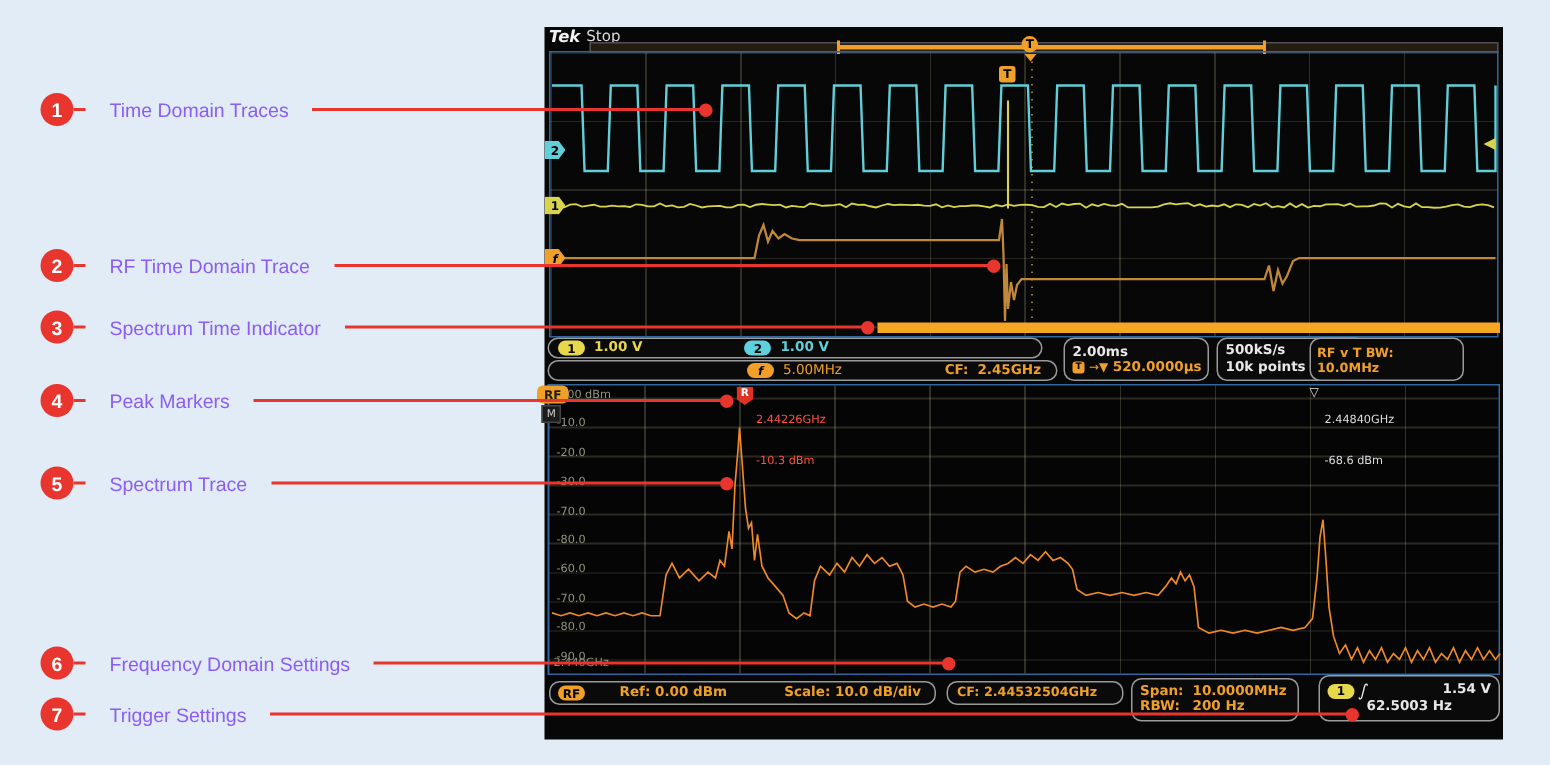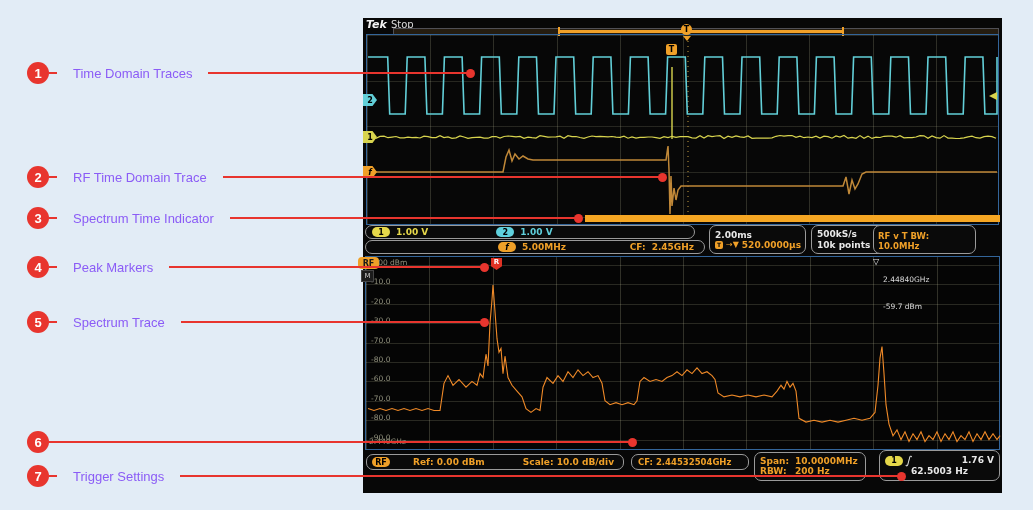--- a/index.html
+++ b/index.html
@@ -117,20 +117,21 @@
   <div class="callout" style="top:311px;width:462px">
     <span class="cnum">5</span>
     <span class="cdash"></span>
     <span class="clabel">Spectrum Trace</span>
     <span class="cline"></span>
     <span class="cdot"></span>
   </div>
   <div class="callout" style="top:431px;width:610px">
     <span class="cnum">6</span>
     <span class="cdash"></span>
+    <span class="clabel">Frequency Domain Settings</span>
     <span class="cline"></span>
     <span class="cdot"></span>
   </div>
   <div class="callout" style="top:465px;width:879px">
     <span class="cnum">7</span>
     <span class="cdash"></span>
     <span class="clabel">Trigger Settings</span>
     <span class="cline"></span>
     <span class="cdot"></span>
   </div>
@@ -171,21 +172,21 @@
     <div class="rbox" style="left:2px;top:207px;width:330px;height:14px;padding:0 6px;gap:6px;">
       <span class="pill pill-1">1</span>
       <span style="color:#e6d84a;font-weight:bold;">1.00 V</span>
       <span style="width:56px;"></span>
       <span class="pill pill-2">2</span>
       <span style="color:#5fd0dc;font-weight:bold;">1.00 V</span>
     </div>
     <div class="rbox" style="left:2px;top:222px;width:340px;height:14px;padding:0 6px;gap:6px;">
       <span style="width:120px;"></span>
       <span class="pill pill-f">f</span>
-      <span class="otext" style="font-weight:bold;">5.00MHz</span>
+      <span class="otext" style="font-weight:normal;">5.00MHz</span>
       <span style="flex:1;"></span>
       <span class="otext" style="font-weight:bold;margin-left:28px;">CF:</span>
       <span class="otext" style="font-weight:bold;margin-right:4px;">2.45GHz</span>
     </div>
 
     <div class="rbox two-line" style="left:346px;top:207px;width:97px;height:29px;">
       <span class="wtext" style="font-weight:bold;">2.00ms</span>
       <span class="row-line">
         <span class="tbox-icon">T</span>
         <span class="otext" style="font-size:8px;">→▼</span>
@@ -210,24 +211,28 @@
           <div class="db-tick" style="top: 98px;">-80.0</div>
           <div class="db-tick" style="top: 117.4px;">-60.0</div>
           <div class="db-tick" style="top: 136.8px;">-70.0</div>
           <div class="db-tick" style="top: 156.2px;">-80.0</div>
           <div class="db-tick" style="top: 175.6px;">-90.0</div>
         </div>
       <svg id="specsvg" viewBox="0 0 635 194">
         <path id="specpath" fill="none" stroke="#f08a28" stroke-width="1.1" d="M2,151.6 L8,153.5 L14,151.6 L20,153.5 L26,151.6 L32,153.5 L38,151.6 L44,153.5 L50,151.6 L56,153.5 L62,151.6 L68,153.5 L74,153.5 L78,126.3 L82,118.6 L87,128.3 L93,122.5 L100,130.2 L106,124.4 L111,128.3 L114,116.6 L117,120.5 L120,97.2 L122,108.9 L124,66.2 L126,42.9 L127,28.0 L129,54.6 L131,81.7 L133,95.3 L135,91.4 L137,116.6 L139,99.2 L142,120.5 L146,128.3 L151,134.1 L156,139.9 L160,151.6 L165,155.4 L170,151.6 L174,153.5 L177,130.2 L181,120.5 L187,126.3 L192,118.6 L197,124.4 L202,114.7 L207,120.5 L212,112.8 L217,118.6 L222,114.7 L227,120.5 L232,118.6 L236,126.3 L239,143.8 L244,147.7 L250,145.7 L256,147.7 L262,145.7 L268,147.7 L271,143.8 L274,124.4 L278,120.5 L284,124.4 L290,122.5 L296,124.4 L301,120.5 L306,118.6 L311,114.7 L316,118.6 L321,112.8 L326,116.6 L331,110.8 L336,116.6 L341,114.7 L346,118.6 L349,122.5 L352,136.0 L358,139.9 L366,138.0 L374,139.9 L382,138.0 L390,139.9 L398,138.0 L406,139.9 L411,134.1 L415,128.3 L418,132.2 L421,124.4 L424,130.2 L427,126.3 L430,134.1 L433,161.3 L440,165.1 L448,163.2 L456,165.1 L464,163.2 L472,165.1 L480,163.2 L488,161.3 L496,163.2 L504,161.3 L509,155.4 L512,128.3 L514,101.1 L516,89.5 L518,116.6 L520,147.7 L523,167.1 L527,178.7 L531,172.9 L535,182.6 L539,174.8 L543,184.5 L547,176.8 L551,182.6 L555,174.8 L559,184.5 L563,178.7 L567,182.6 L571,174.8 L575,184.5 L579,176.8 L583,182.6 L587,174.8 L591,184.5 L595,178.7 L599,182.6 L603,174.8 L607,184.5 L611,176.8 L615,182.6 L619,174.8 L623,182.6 L627,176.8 L631,182.6 L634,178.7"></path>
       </svg>
       <div class="mk1-flag">R</div>
+      <div class="mk1-text">
+        <div>2.44226GHz</div>
+        <div>-10.3 dBm</div>
+      </div>
       <div class="mk2-tri">▽</div>
       <div class="mk2-text">
         <div>2.44840GHz</div>
-        <div>-59.7 dBm</div>
+        <div>-68.6 dBm</div>
       </div>
       <div class="start-freq">2.440GHz</div>
     </div>
     <div class="rf-badge">RF</div>
     <div class="m-badge">M</div>
 
     <div class="rbox" style="left:3px;top:436px;width:258px;height:16px;padding:0 5px;gap:8px;">
       <span class="pill pill-f" style="width:20px;border-radius:6px;font-style:normal;">RF</span>
       <span class="otext" style="font-weight:bold;padding-left:15px;">Ref: 0.00 dBm</span>
       <span style="flex:1;"></span>
@@ -244,20 +249,20 @@
       <span class="row-line">
         <span class="otext" style="font-weight:bold;width:32px;">RBW:</span>
         <span class="otext" style="font-weight:bold;">200 Hz</span>
       </span>
     </div>
     <div class="rbox two-line" style="left:516px;top:432px;width:121px;height:31px;align-items:stretch;">
       <span class="row-line" style="justify-content:flex-start;">
         <span class="pill pill-1">1</span>
         <span class="wtext slope">∫</span>
         <span style="flex:1;"></span>
-        <span class="wtext" style="font-weight:bold;">1.76 V</span>
+        <span class="wtext" style="font-weight:bold;">1.54 V</span>
       </span>
       <span class="row-line" style="justify-content:center;">
         <span class="wtext" style="font-weight:bold;">62.5003 Hz</span>
       </span>
     </div>
   </div>
 </div>
 
 </body></html>

